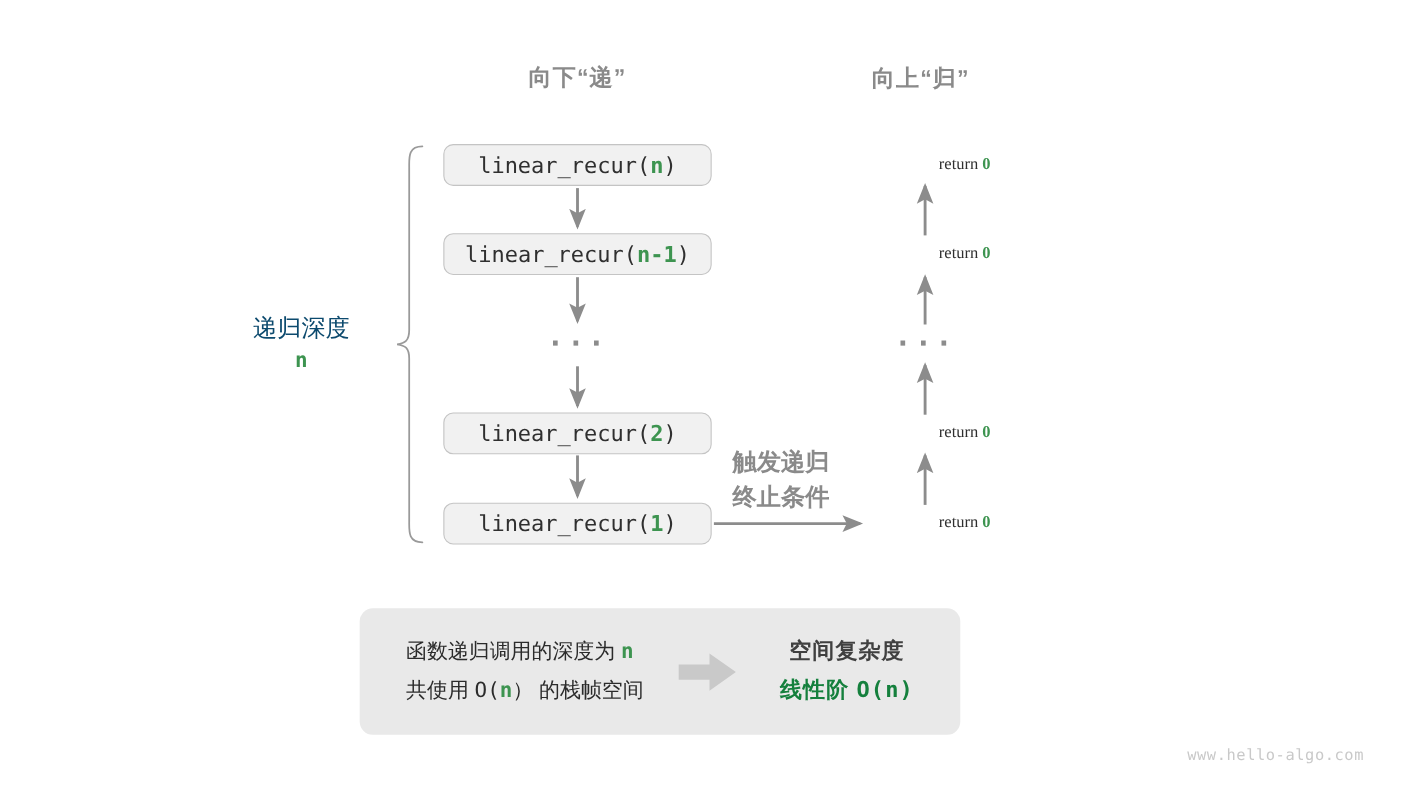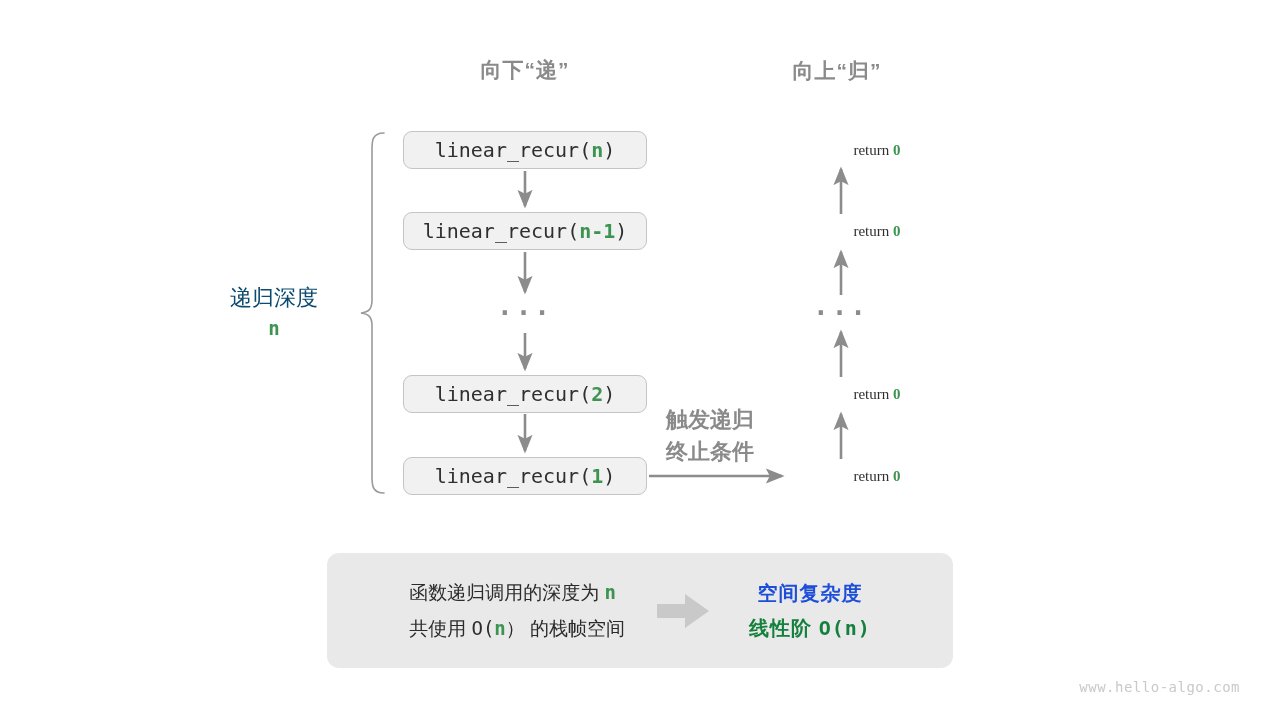--- a/index.html
+++ b/index.html
@@ -126,21 +126,21 @@
     color: #8a8a8a;
     line-height: 1.45;
     white-space: nowrap;
   }
 
   
   #summary {
     position: absolute;
     left: 327px;
     top: 553px;
-    width: 626px;
+    width: 546px;
     height: 115px;
     box-sizing: border-box;
     background: #e9e9e9;
     border-radius: 12px;
     display: flex;
     align-items: center;
     justify-content: center;
   }
   #summary-left {
     text-align: left;
@@ -168,21 +168,21 @@
 
   #summary-right {
     text-align: center;
     white-space: nowrap;
     margin-left: 14px;
   }
   #summary-right .title {
     display: block;
     font-size: 20px;
     font-weight: bold;
-    color: #1d4ed8;
+    color: #404040;
     line-height: 1.75;
     letter-spacing: 1px;
   }
   #summary-right .value {
     display: block;
     font-size: 20px;
     font-weight: bold;
     color: #15803d;
     line-height: 1.75;
     letter-spacing: 1px;

